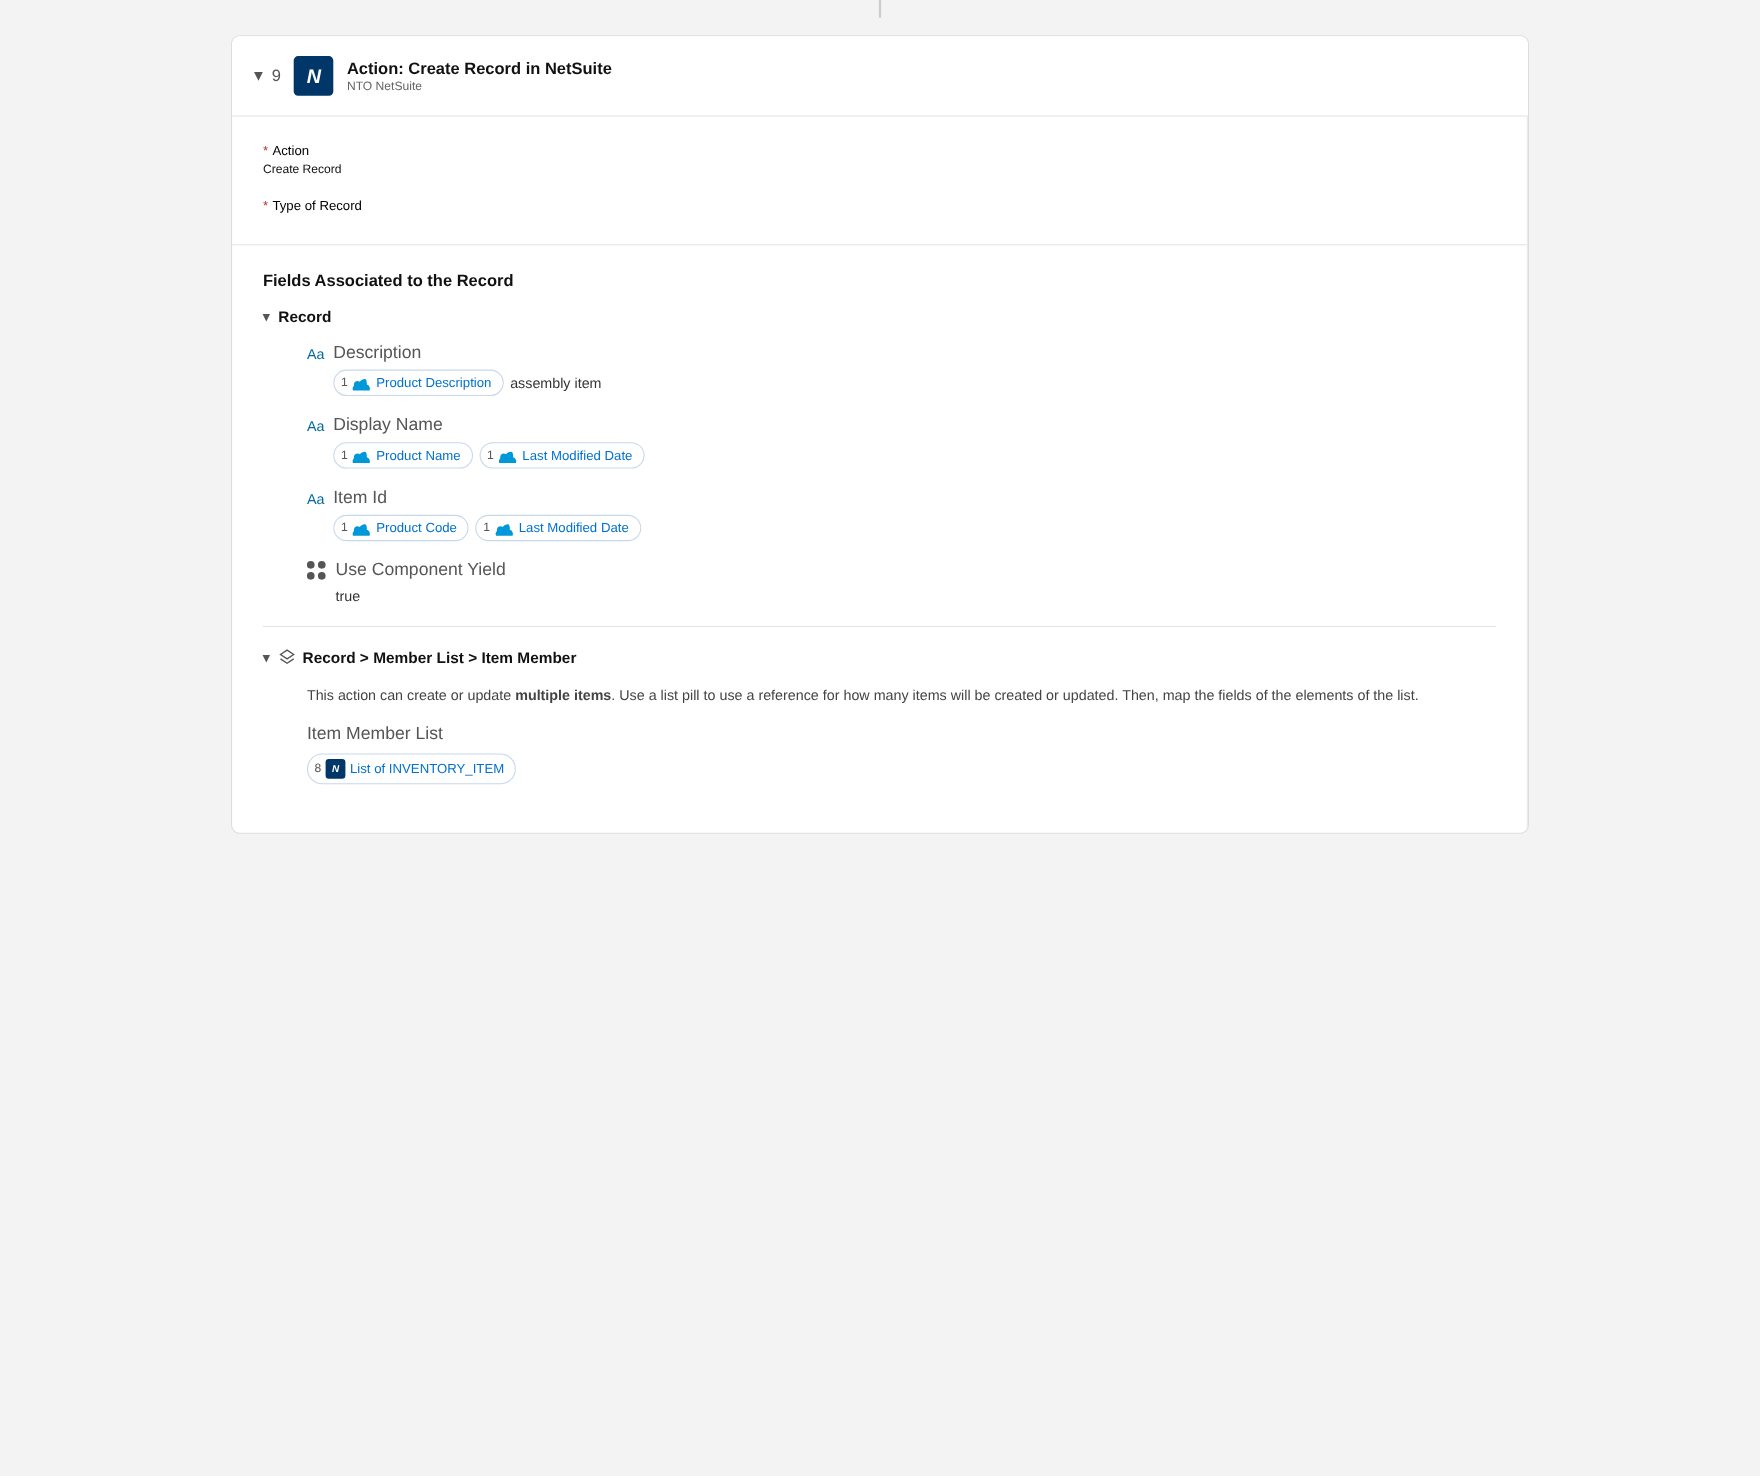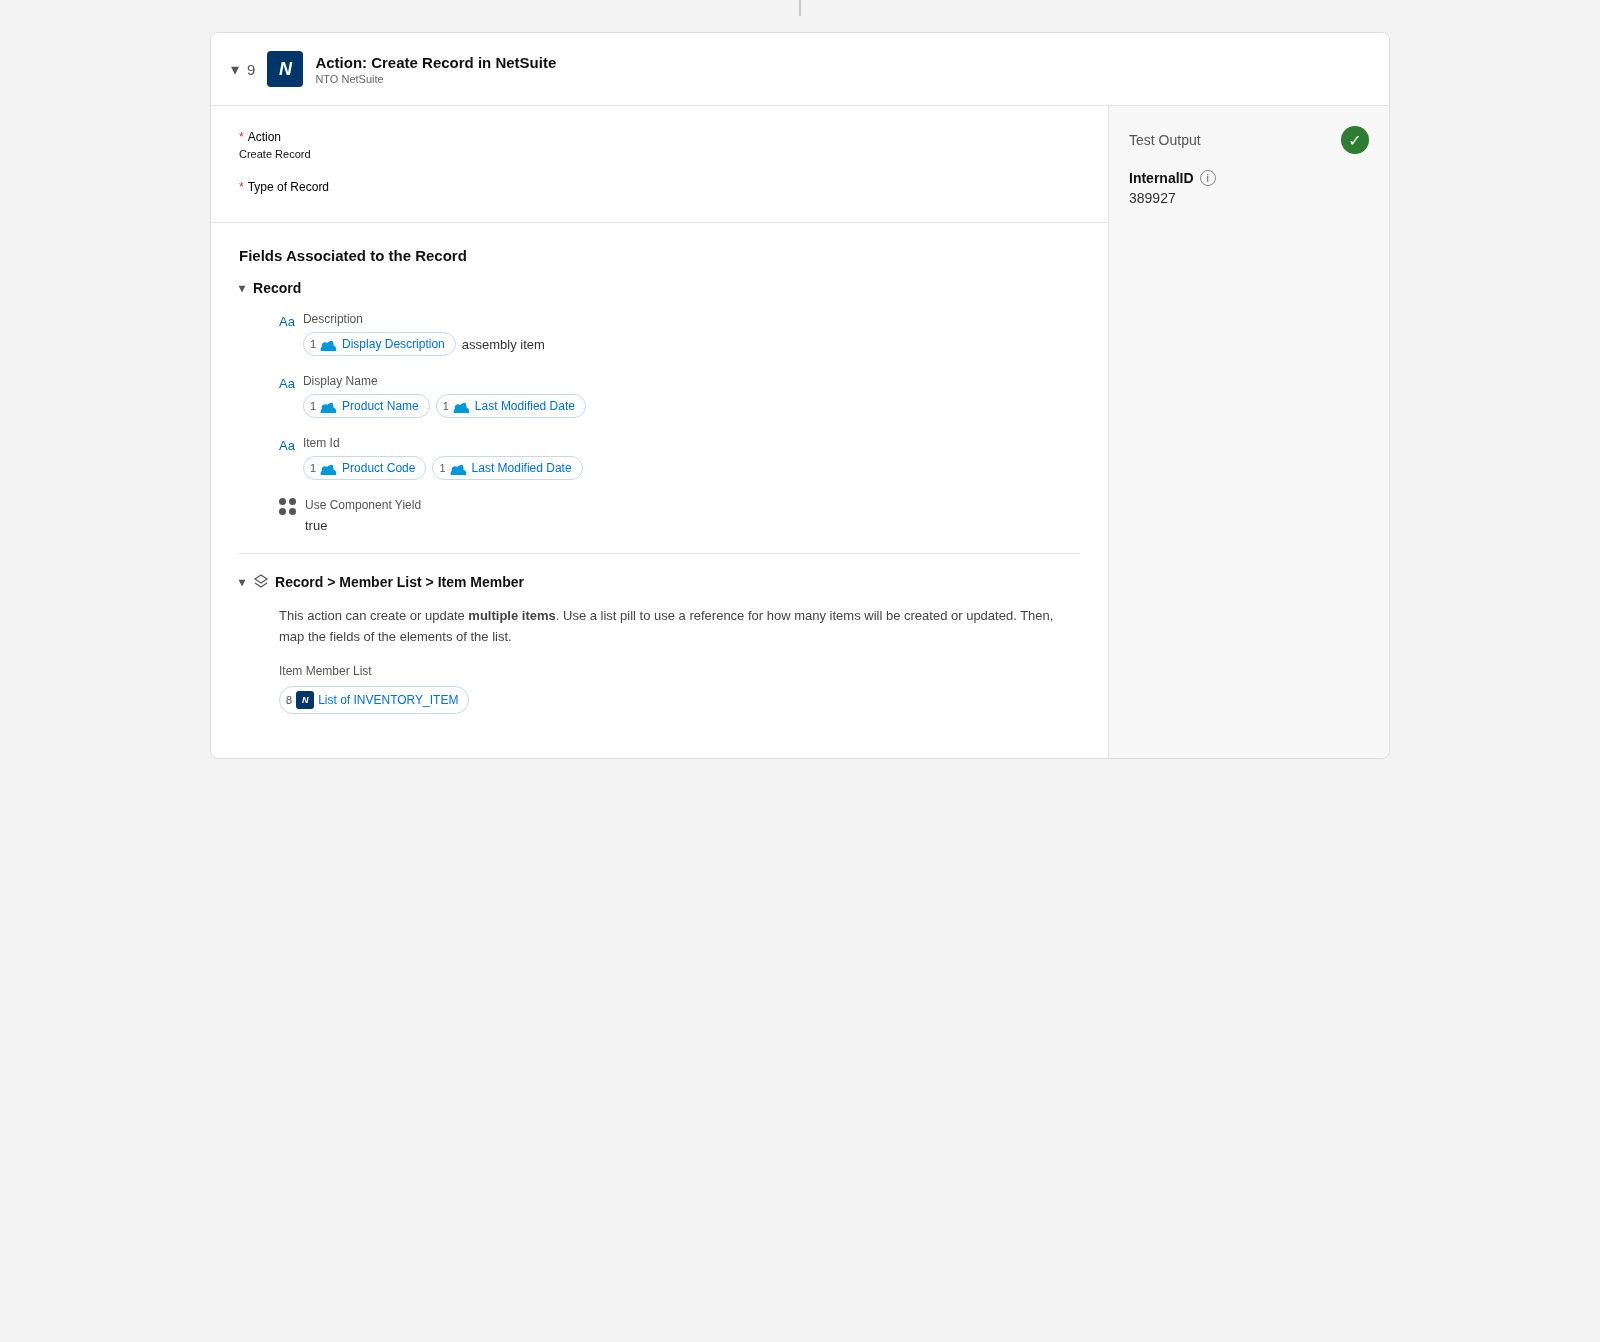--- a/index.html
+++ b/index.html
@@ -136,21 +136,21 @@
     .field-row {
       display: flex;
       align-items: flex-start;
       margin-bottom: 18px;
       padding-left: 40px;
     }
     .field-row-inner {
       flex: 1;
     }
     .field-row-label {
-      font-size: 12px;
+      font-size: 16px;
       color: #555;
       margin-bottom: 6px;
     }
     .field-row-value {
       display: flex;
       align-items: center;
       flex-wrap: wrap;
       gap: 6px;
     }
     .type-icon {
@@ -379,21 +379,21 @@
           <div class="field-row">
             <span class="type-icon">Aa</span>
             <div class="field-row-inner">
               <div class="field-row-label">Description</div>
               <div class="field-row-value">
                 <div class="pill">
                   <span class="pill-num">1</span>
                   <svg class="salesforce-cloud" viewBox="0 0 24 18" fill="none">
                     <path d="M10 2C8.3 2 6.8 2.8 5.8 4.1C5.2 3.7 4.6 3.5 3.9 3.5C2.3 3.5 1 4.8 1 6.4C1 6.8 1.1 7.1 1.2 7.4C0.5 8 0 8.9 0 9.9C0 11.8 1.5 13.3 3.4 13.3H10.5C12.4 13.3 14 11.7 14 9.8C14 8.2 12.9 6.8 11.4 6.4C11.5 6.1 11.5 5.8 11.5 5.5C11.5 3.6 10.9 2 10 2Z" fill="#0098d9" transform="scale(1.5) translate(0.5,1)"></path>
                   </svg>
-                  <span class="pill-text">Display Description</span>
+                  <span class="pill-text">Product Description</span>
                 </div>
                 <span class="plain-text-value">assembly item</span>
               </div>
             </div>
           </div>
 
           <div class="field-row">
             <span class="type-icon">Aa</span>
             <div class="field-row-inner">
               <div class="field-row-label">Display Name</div>
@@ -481,28 +481,14 @@
               <span class="netsuite-mini">
                 <span class="netsuite-mini-text">N</span>
               </span>
               <span>List of INVENTORY_ITEM</span>
             </div>
           </div>
         </div>
       </div>
     </div>
 
-    <div class="right-panel">
-      <div class="test-output-header">
-        <span class="test-output-title">Test Output</span>
-        <div class="check-circle">
-          <span>✓</span>
-        </div>
-      </div>
-
-      <div class="output-field-name">
-        <span>InternalID</span>
-        <span class="info-circle">i</span>
-      </div>
-      <div class="output-field-value">389927</div>
-    </div>
   </div>
 </div>
 
 </body></html>

